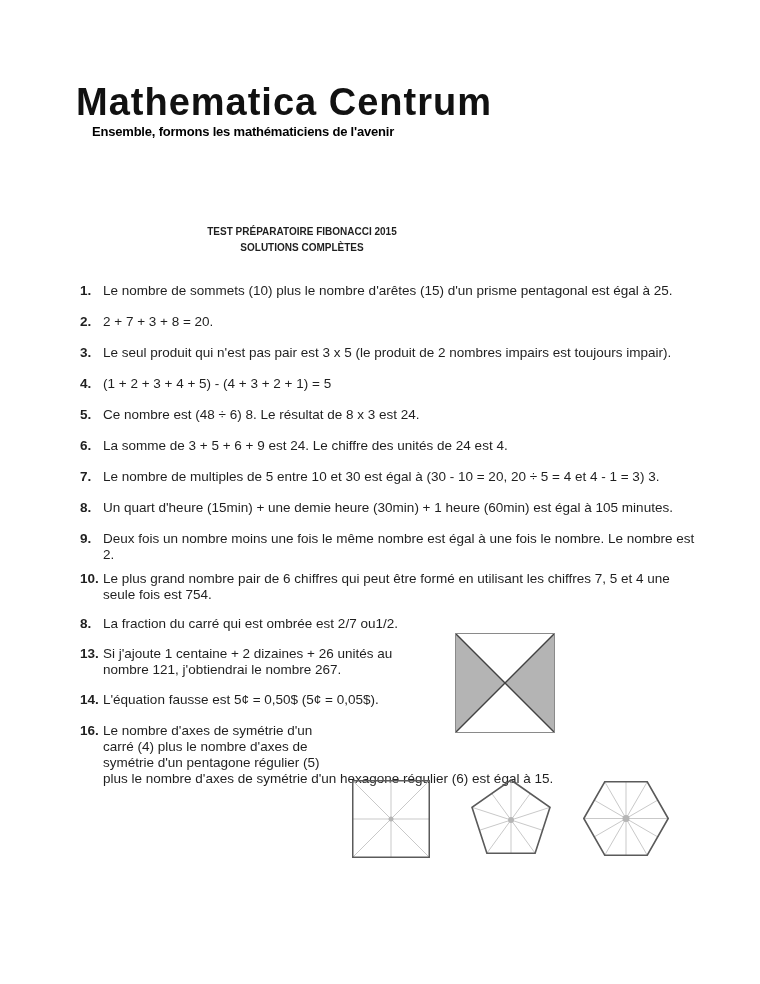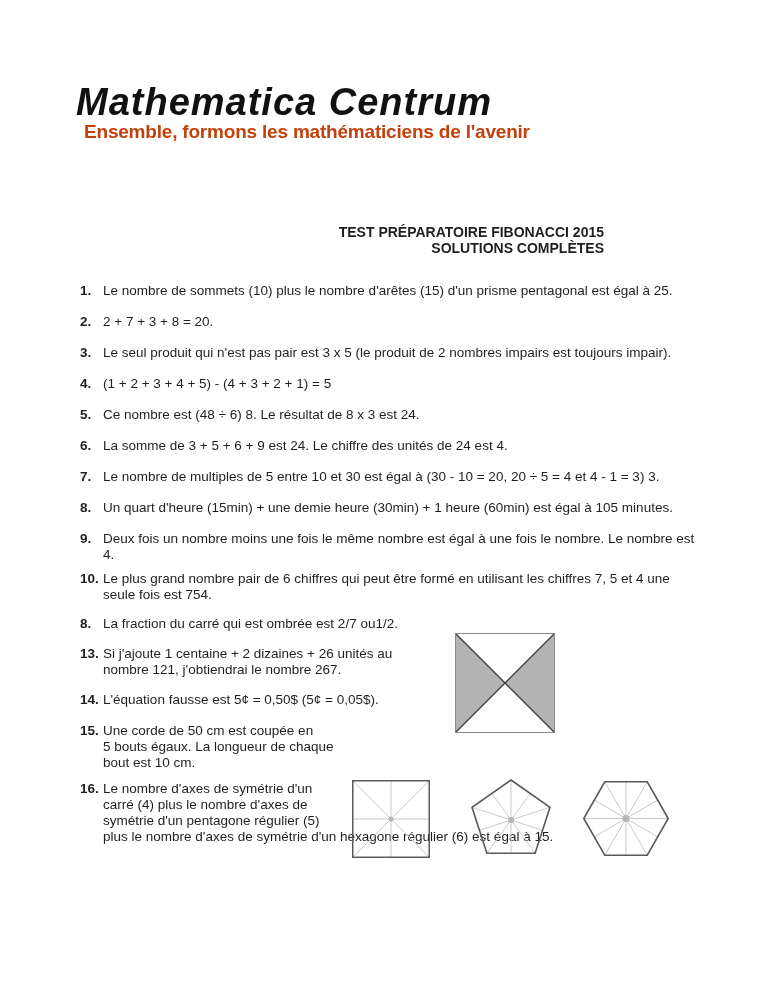--- a/index.html
+++ b/index.html
@@ -8,29 +8,29 @@
     width:760px;height:984px;
     background:#ffffff;
     font-family:"Liberation Sans","DejaVu Sans",sans-serif;
     color:#1f1f1f;
     overflow:hidden;
     margin:0 auto;
   }
   .brand{position:absolute;left:76px;top:82px;}
   .brand h1{
     margin:0;font-size:38px;line-height:40px;font-weight:bold;
-    letter-spacing:1px;color:#111111;font-style:italic;
+    letter-spacing:1px;color:#111111;
   }
   .brand .tagline{
-    margin:8px;font-size:19px;font-weight:bold;letter-spacing:-0.2px;
-    color:#c2410c;line-height:15px;margin-top:2px;
+    margin:16px;font-size:13px;font-weight:bold;letter-spacing:-0.2px;
+    color:#000000;line-height:15px;margin-top:2px;
   }
   .doc-title{
     position:absolute;left:0;top:224px;width:604px;
-    text-align:right;font-weight:bold;font-size:14px;line-height:16px;
+    text-align:center;font-weight:bold;font-size:10px;line-height:16px;
   }
   .list{position:absolute;left:80px;top:283px;width:640px;}
   .item{display:flex;margin-bottom:15px;font-size:13.5px;line-height:16px;}
   .item .num{font-weight:bold;width:23px;flex:0 0 23px;}
   .item .txt{white-space:pre;flex:1;}
   .m8{margin-bottom:8px;}
   .m10{margin-bottom:10px;}
   .m13{margin-bottom:13px;}
   .m14{margin-bottom:14px;}
   .m0{margin-bottom:0;justify-content:space-between;}
@@ -85,45 +85,39 @@
       <span class="num">7.</span>
       <span class="txt">Le nombre de multiples de 5 entre 10 et 30 est égal à (30 - 10 = 20, 20 ÷ 5 = 4 et 4 - 1 = 3) 3.</span>
     </div>
     <div class="item">
       <span class="num">8.</span>
       <span class="txt">Un quart d'heure (15min) + une demie heure (30min) + 1 heure (60min) est égal à 105 minutes.</span>
     </div>
     <div class="item m8">
       <span class="num">9.</span>
       <span class="txt">Deux fois un nombre moins une fois le même nombre est égal à une fois le nombre. Le nombre est
-4.</span>
+2.</span>
     </div>
     <div class="item m13">
       <span class="num">10.</span>
       <span class="txt">Le plus grand nombre pair de 6 chiffres qui peut être formé en utilisant les chiffres 7, 5 et 4 une
 seule fois est 754.</span>
     </div>
     <div class="item m14">
       <span class="num">8.</span>
       <span class="txt">La fraction du carré qui est ombrée est 2/7 ou1/2.</span>
     </div>
     <div class="item m14">
       <span class="num">13.</span>
       <span class="txt">Si j'ajoute 1 centaine + 2 dizaines + 26 unités au
 nombre 121, j'obtiendrai le nombre 267.</span>
     </div>
     <div class="item">
       <span class="num">14.</span>
       <span class="txt">L'équation fausse est 5¢ = 0,50$ (5¢ = 0,05$).</span>
-    </div>
-    <div class="item m10">
-      <span class="num">15.</span>
-      <span class="txt">Une corde de 50 cm est coupée en
-5 bouts égaux. La longueur de chaque
-bout est 10 cm.</span>
     </div>
     <div class="item m0">
       <span class="num">16.</span>
       <span class="txt">Le nombre d'axes de symétrie d'un
 carré (4) plus le nombre d'axes de
 symétrie d'un pentagone régulier (5)
 plus le nombre d'axes de symétrie d'un hexagone régulier (6) est égal à 15.</span>
     </div>
   </div>
 

